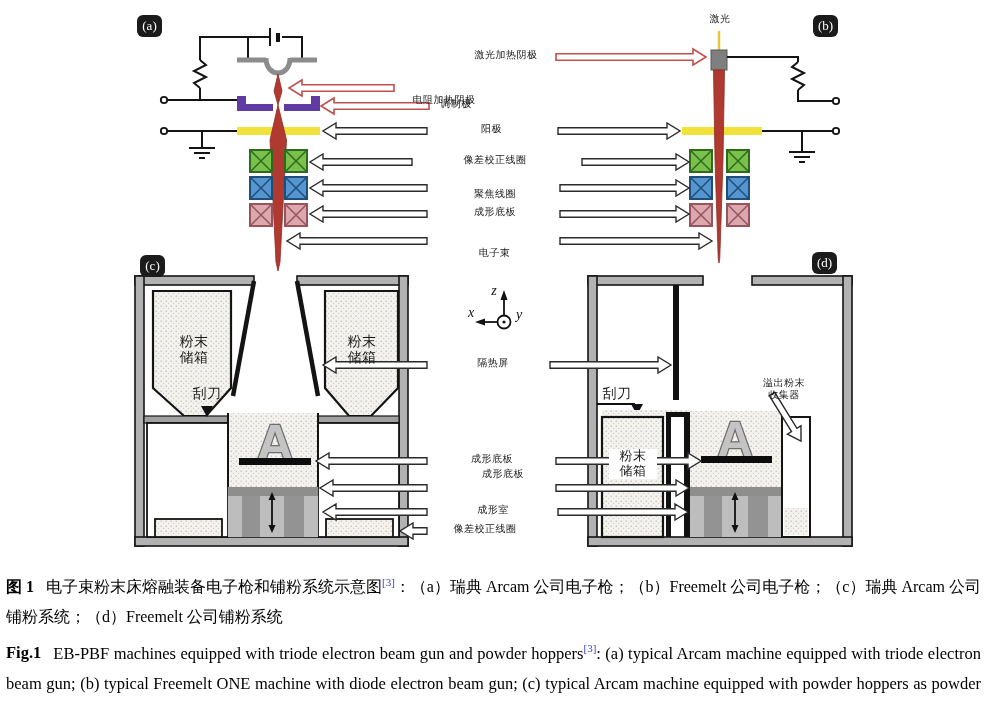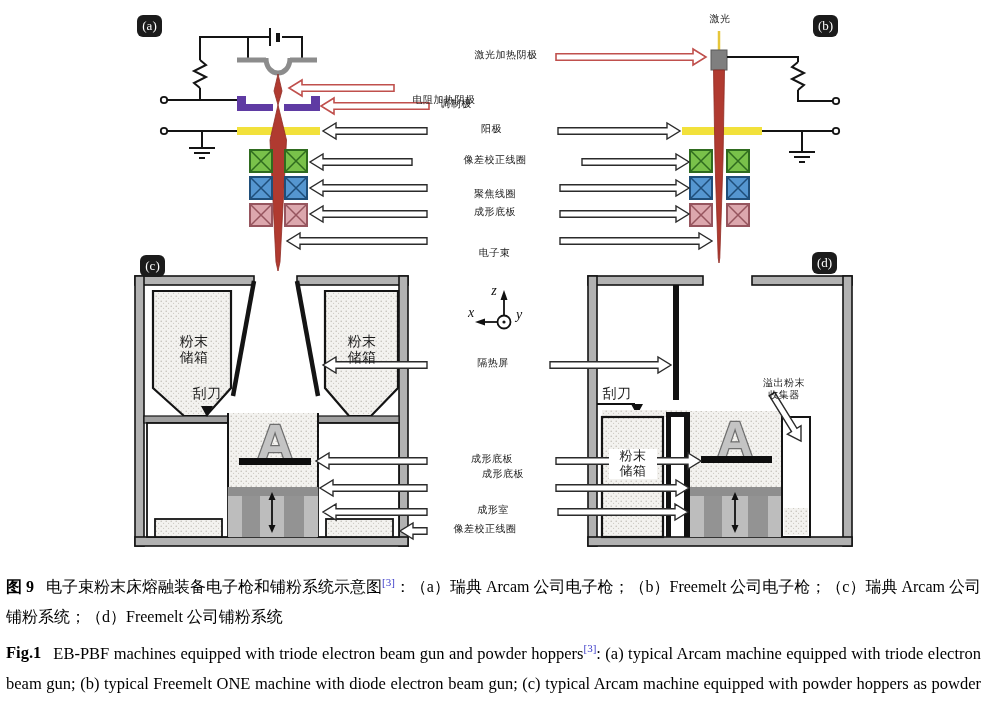--- a/index.html
+++ b/index.html
@@ -237,17 +237,17 @@
 储箱</div>
 <div class="cnlabel sm two-line" style="left:334px;top:306px;width:56px;">粉末
 储箱</div>
 <div class="cnlabel xs two-line boxed" style="left:609px;top:421px;width:46px;">粉末
 储箱</div>
 <div class="cnlabel sm" style="left:189px;top:386px;width:36px;">刮刀</div>
 <div class="cnlabel sm" style="left:599px;top:386px;width:36px;">刮刀</div>
 <div class="cnlabel two-line" style="left:750px;top:349px;width:68px;">溢出粉末
 收集器</div>
 
-<p class="caption caption-cn"><span class="figlabel">图 9</span><span>电子束粉末床熔融装备电子枪和铺粉系统示意图</span><sup class="ref">[3]</sup><span>：（a）瑞典 Arcam 公司电子枪；（b）Freemelt 公司电子枪；（c）瑞典 Arcam 公司铺粉系统；（d）Freemelt 公司铺粉系统</span></p>
+<p class="caption caption-cn"><span class="figlabel">图 1</span><span>电子束粉末床熔融装备电子枪和铺粉系统示意图</span><sup class="ref">[3]</sup><span>：（a）瑞典 Arcam 公司电子枪；（b）Freemelt 公司电子枪；（c）瑞典 Arcam 公司铺粉系统；（d）Freemelt 公司铺粉系统</span></p>
 
 <p class="caption caption-en"><span class="figlabel">Fig.1</span><span>EB-PBF machines equipped with triode electron beam gun and powder hoppers</span><sup class="ref">[3]</sup><span>: (a) typical Arcam machine equipped with triode electron beam gun; (b) typical Freemelt ONE machine with diode electron beam gun; (c) typical Arcam machine equipped with powder hoppers as powder feeder; (d) typical Freemelt ONE machine with two liftable powder tanks for build and powder feed</span></p>
 
 </div>
 
 </body></html>

